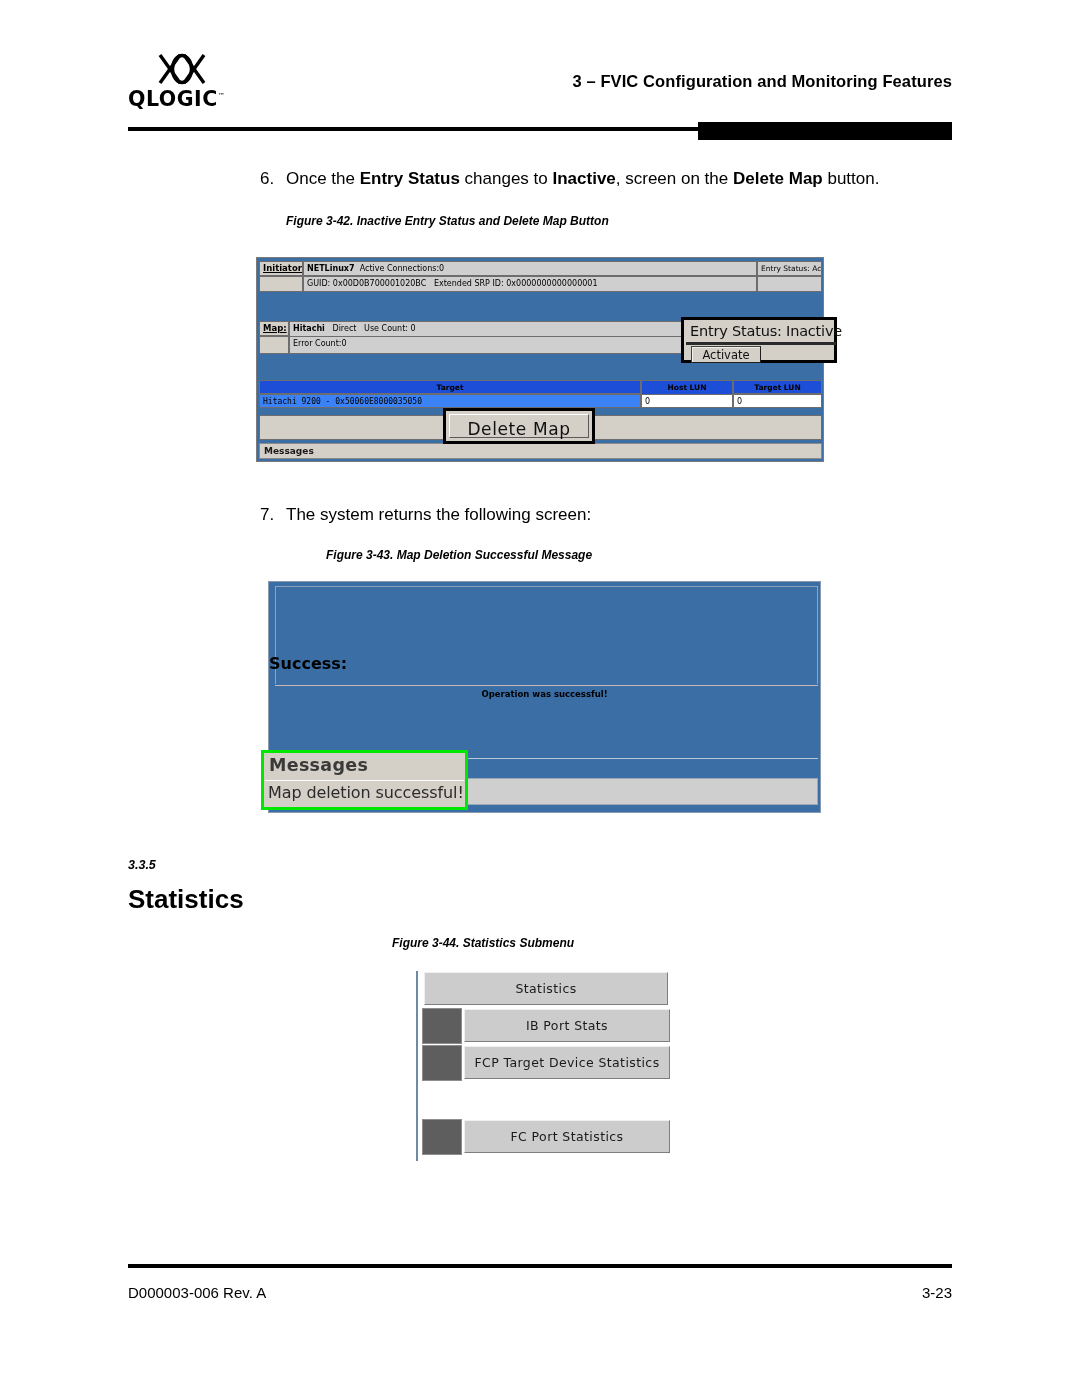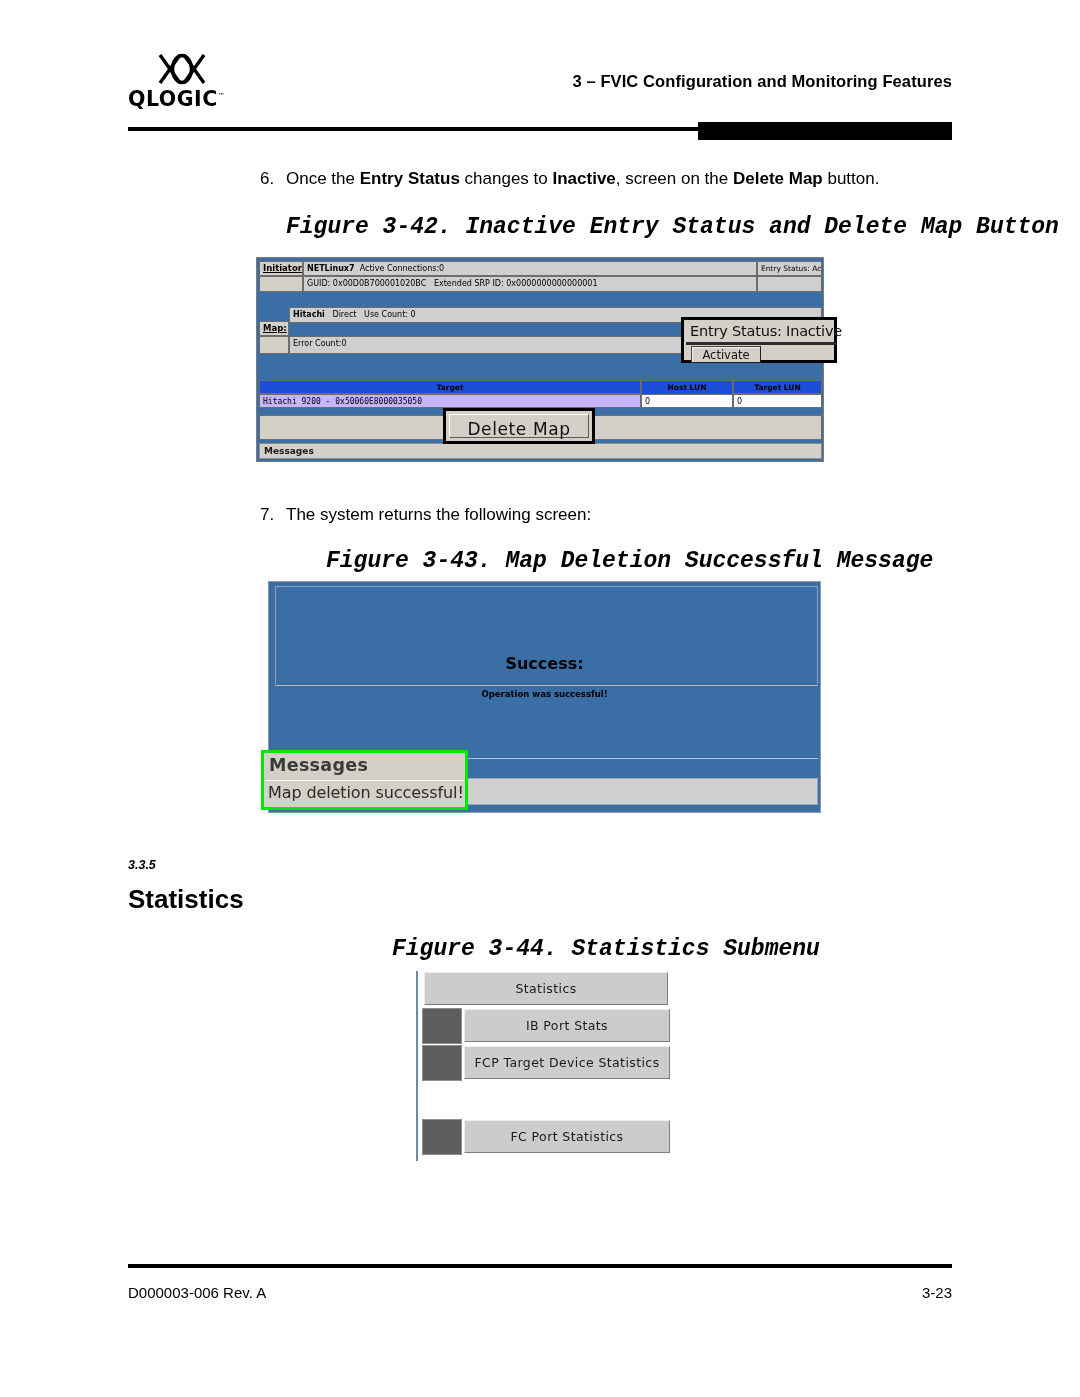--- a/index.html
+++ b/index.html
@@ -86,25 +86,24 @@
     white-space: nowrap;
   }
   .step .num {
     display: inline-block;
     width: 26px;
   }
   .step b { font-weight: bold; }
 
   .fig-caption {
     position: absolute;
-    font-size: 23px;
+    font-size: 12px;
     font-weight: bold;
     font-style: italic;
     white-space: nowrap;
-    font-family: Liberation Mono, monospace;
   }
 
   .section-num {
     position: absolute;
     left: 128px;
     font-size: 12.5px;
     font-weight: bold;
     font-style: italic;
   }
   .section-title {
@@ -150,21 +149,21 @@
   .cell.plain { background: #d4d0c8; }
   .cell.hdr {
     background: #1d4ed8;
     font-weight: bold;
     text-align: center;
     font-size: 7.5px;
   }
   .cell.mono {
     font-family: "DejaVu Sans Mono", monospace;
     font-size: 8px;
-    background: #c4b5fd;
+    background: #3b82f6;
   }
   .cell b { font-weight: bold; }
   .msgbar {
     position: absolute;
     background: #d4d0c8;
     border: 1px solid #8a8a8a;
     box-sizing: border-box;
     font-size: 9px;
     font-weight: bold;
     color: #1a1a1a;
@@ -251,21 +250,21 @@
     left: 6px; top: 4px; right: 2px;
     height: 98px;
     border: 1px solid #8ea2bb;
     border-bottom: none;
     box-sizing: border-box;
   }
   .succ-title {
     position: absolute;
     left: 0; right: 0;
     top: 72px;
-    text-align: center;
+    text-align: left;
     font-size: 16px;
     font-weight: bold;
     color: #000;
   }
   .succ-divider {
     position: absolute;
     left: 6px; right: 2px;
     top: 103px;
     height: 1px;
     background: #c8b7b7;
@@ -433,21 +432,21 @@
     <div class="cell" style="left:46px; top:3px; width:454px; height:15px;"><b>NETLinux7</b>&nbsp;&nbsp;<span>Active Connections:0</span></div>
 
     <div class="cell" style="left:46px; top:18px; width:454px; height:16px;"><span>GUID: 0x00D0B700001020BC</span>&nbsp;&nbsp;&nbsp;<span>Extended SRP ID: 0x0000000000000001</span></div>
 
     <div class="cell" style="left:500px; top:3px; width:65px; height:15px; font-size:7.5px;">Entry Status: Active</div>
     <div class="cell" style="left:500px; top:18px; width:65px; height:16px;"></div>
 
     <div class="cell lbl" style="left:2px; top:63px; width:30px; height:15px;">Map:</div>
     <div class="cell plain" style="left:2px; top:78px; width:30px; height:18px;"></div>
 
-    <div class="cell" style="left:32px; top:49px; width:533px; height:16px;"><b>Hitachi</b>&nbsp;&nbsp;&nbsp;<span>Direct</span>&nbsp;&nbsp;&nbsp;<span>Use Count: 0</span></div>
+    <div class="cell" style="left:32px; top:63px; width:533px; height:16px;"><b>Hitachi</b>&nbsp;&nbsp;&nbsp;<span>Direct</span>&nbsp;&nbsp;&nbsp;<span>Use Count: 0</span></div>
 
     <div class="cell" style="left:32px; top:78px; width:533px; height:18px;">Error Count:0</div>
 
     <div class="cell hdr" style="left:2px; top:122px; width:382px; height:14px;">Target</div>
     <div class="cell hdr" style="left:384px; top:122px; width:92px; height:22px;">Host LUN</div>
     <div class="cell hdr" style="left:476px; top:122px; width:89px; height:14px;">Target LUN</div>
 
     <div class="cell mono" style="left:2px; top:136px; width:382px; height:14px;">Hitachi 9200 - 0x50060E8000035050</div>
     <div class="cell white" style="left:384px; top:136px; width:92px; height:14px;">0</div>
     <div class="cell white" style="left:476px; top:136px; width:89px; height:14px;">0</div>

